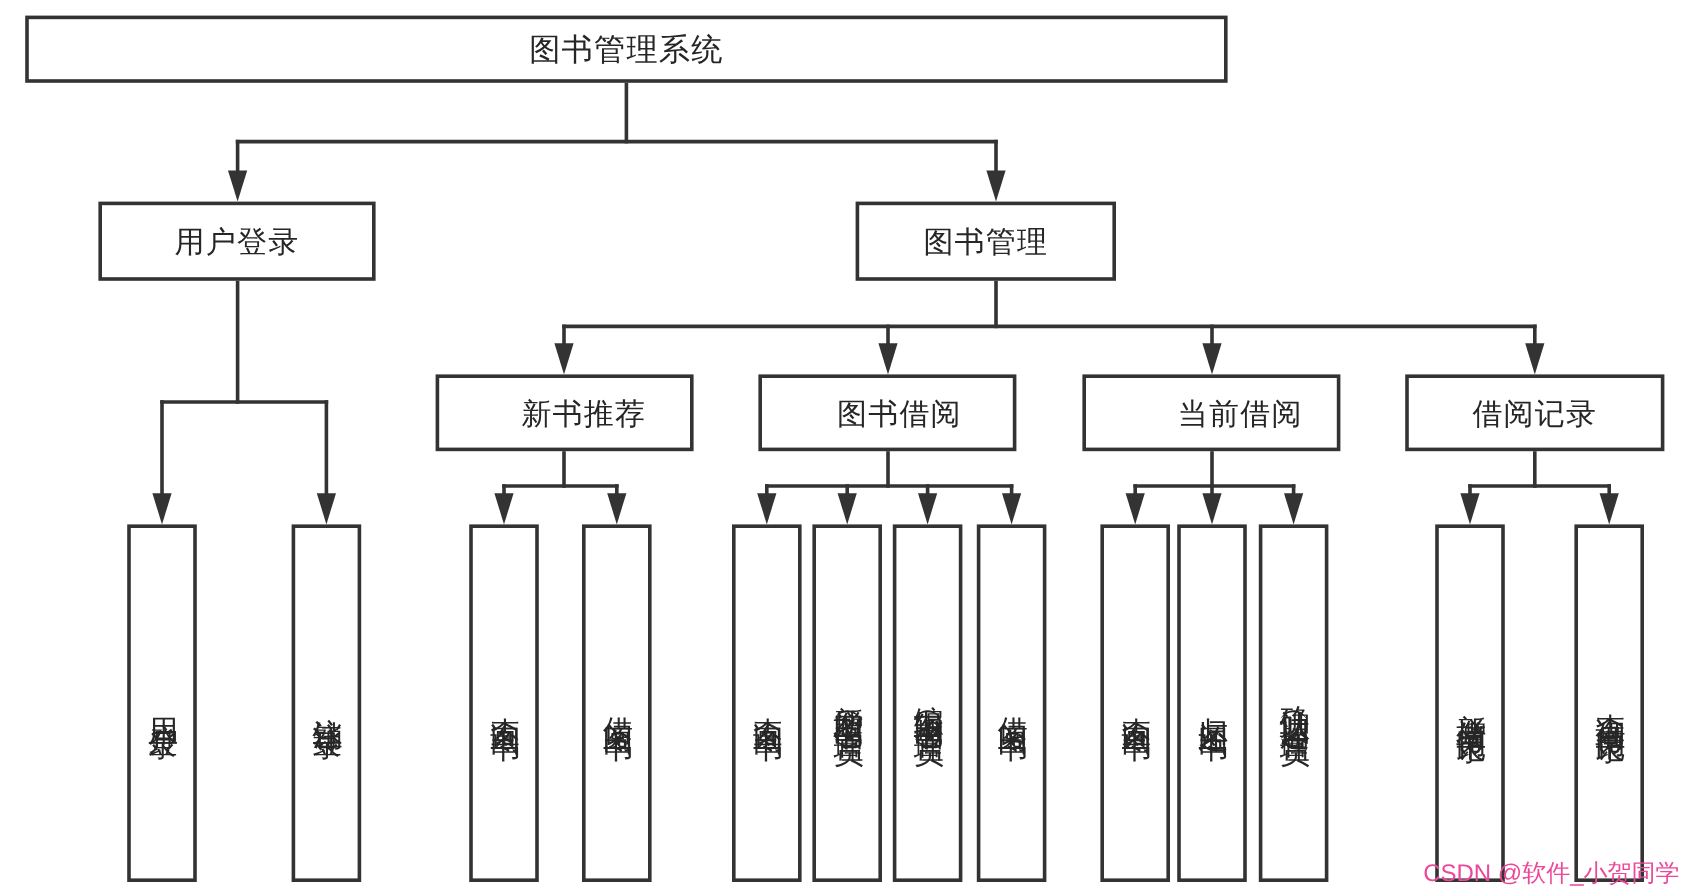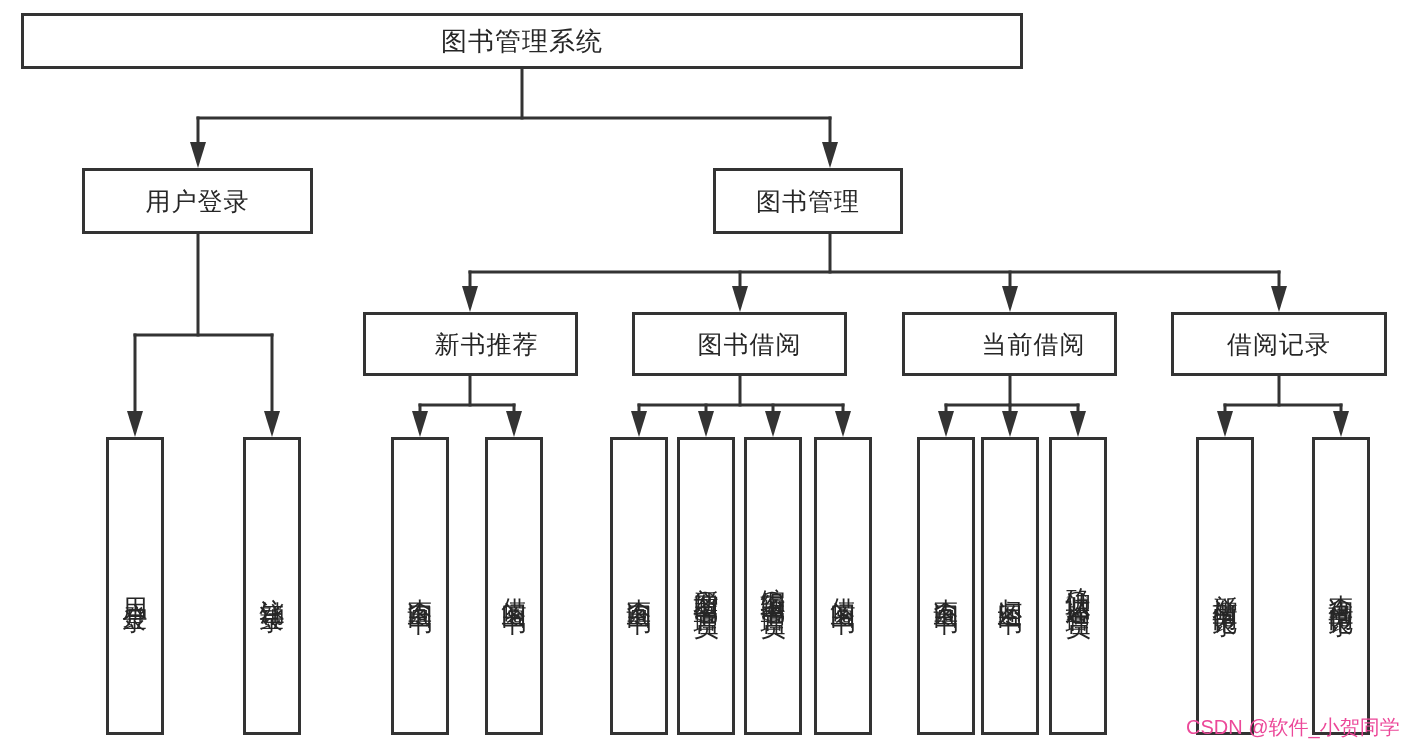--- a/index.html
+++ b/index.html
@@ -137,21 +137,21 @@
       <polygon class="arrow" points="1002,411 1018,411 1010,437"></polygon>
       <polygon class="arrow" points="1070,411 1086,411 1078,437"></polygon>
       <polygon class="arrow" points="1217,411 1233,411 1225,437"></polygon>
       <polygon class="arrow" points="1333,411 1349,411 1341,437"></polygon>
     </g>
   </svg>
 
   <div class="box root-box" style="left:21px; top:13px; width:1002px; height:56px;">图书管理系统</div>
 
   <div class="box hbox" style="left:82px; top:168px; width:231px; height:66px;">用户登录</div>
-  <div class="box hbox" style="left:713px; top:168px; width:190px; height:66px;">图书管理</div>
+  <div class="box hbox" style="left:713px; top:168px; width:217px; height:66px;">图书管理</div>
 
   <div class="box hbox" style="left:363px; top:312px; width:215px; height:64px;padding-left:32px;">新书推荐</div>
   <div class="box hbox" style="left:632px; top:312px; width:215px; height:64px;padding-left:20px;">图书借阅</div>
   <div class="box hbox" style="left:902px; top:312px; width:215px; height:64px;padding-left:48px;">当前借阅</div>
   <div class="box hbox" style="left:1171px; top:312px; width:216px; height:64px;">借阅记录</div>
 
   <div class="box vbox" style="left:106px; top:437px; width:58px; height:298px;">用户登录</div>
   <div class="box vbox" style="left:243px; top:437px; width:58px; height:298px;">注销登录</div>
 
   <div class="box vbox" style="left:391px; top:437px; width:58px; height:298px;">查询图书</div>

